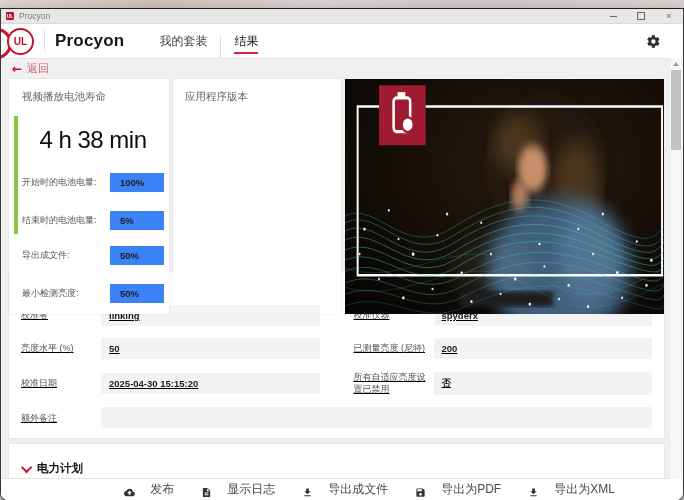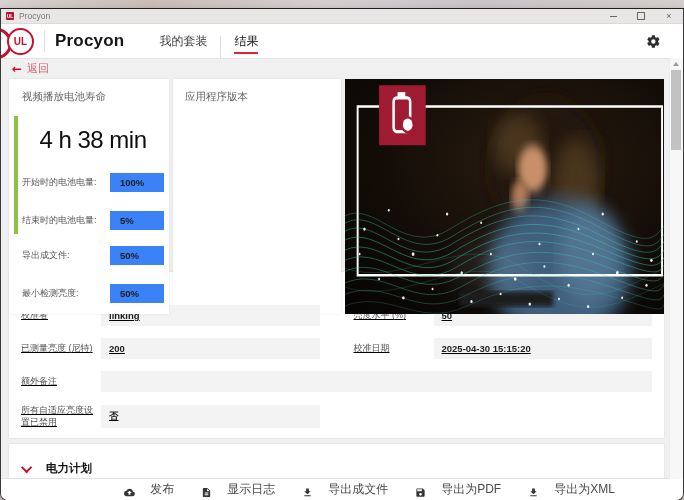--- a/index.html
+++ b/index.html
@@ -69,21 +69,21 @@
 
   
   .wide-card{margin-top:6px;padding:9px 12px 10px 12px;box-sizing:border-box;}
   .fgrid{display:grid;grid-template-columns:1fr 1fr;column-gap:34px;row-gap:12px;margin-top:10px;text-decoration:underline;}
   .field{display:flex;align-items:center;}
   .flabel{width:76px;flex-shrink:0;font-size:9px;color:#555;line-height:1.35;padding-right:4px;}
   .fvalue{flex:1;background:#f3f3f3;padding:5px 8px;font-weight:700;font-size:9.5px;color:#1d1d1d;min-height:11px;}
   .field.span-all{grid-column:1 / -1;}
 
   
-  .pp-head{display:flex;align-items:center;gap:14px;margin-top:8px;padding-left:3px;}
+  .pp-head{display:flex;align-items:center;gap:5px;margin-top:8px;padding-left:3px;}
   .chev{width:6px;height:6px;border-left:2px solid #c8102e;border-bottom:2px solid #c8102e;transform:rotate(-45deg) translateY(-2px);}
   .pp-title{font-size:11.5px;font-weight:700;color:#111;}
   .pp-rule{border:none;border-top:1px solid #dcdcdc;margin:7px 0 0 0;}
 
   
   .footer{position:absolute;left:0;right:0;bottom:0;height:21px;background:#fff;border-top:1px solid #e2e2e2;
     display:flex;align-items:center;justify-content:center;gap:27px;padding-left:55px;}
   .f-btn{display:flex;align-items:flex-end;gap:15px;font-size:12px;color:#4a4a4a;cursor:default;}
   .f-btn svg{width:11px;height:11px;fill:#333;}
 
@@ -265,38 +265,42 @@
       </div>
 
       <div class="card wide-card">
         <div class="card-title">屏幕亮度校准</div>
         <div class="fgrid">
           <div class="field">
             <span class="flabel">校准者</span>
             <span class="fvalue">linking</span>
           </div>
           <div class="field">
+            <span class="flabel">校准仪器</span>
+            <span class="fvalue">spyderx</span>
+          </div>
+          <div class="field">
             <span class="flabel">亮度水平 (%)</span>
             <span class="fvalue">50</span>
           </div>
           <div class="field">
             <span class="flabel">已测量亮度 (尼特)</span>
             <span class="fvalue">200</span>
           </div>
           <div class="field">
             <span class="flabel">校准日期</span>
             <span class="fvalue">2025-04-30 15:15:20</span>
+          </div>
+          <div class="field">
+            <span class="flabel">所有自适应亮度设置已禁用</span>
+            <span class="fvalue">否</span>
           </div>
           <div class="field span-all">
             <span class="flabel">额外备注</span>
             <span class="fvalue"></span>
-          </div>
-          <div class="field">
-            <span class="flabel">所有自适应亮度设置已禁用</span>
-            <span class="fvalue">否</span>
           </div>
         </div>
       </div>
 
       <div class="card wide-card">
         <div class="pp-head">
           <span class="chev"></span>
           <span class="pp-title">电力计划</span>
         </div>
         <hr class="pp-rule">

